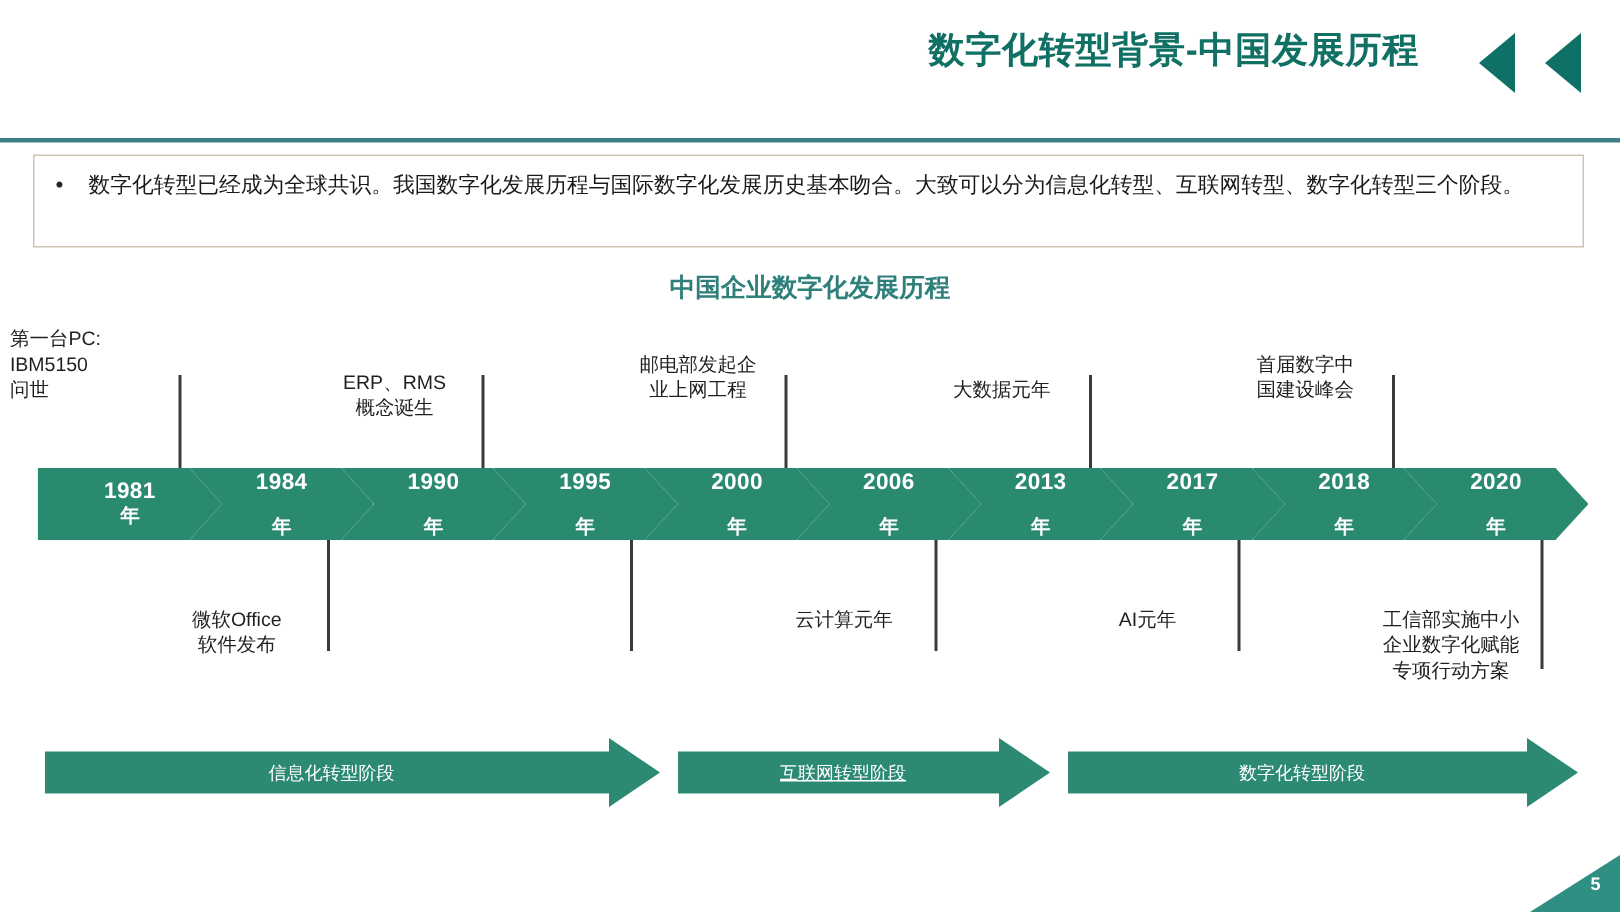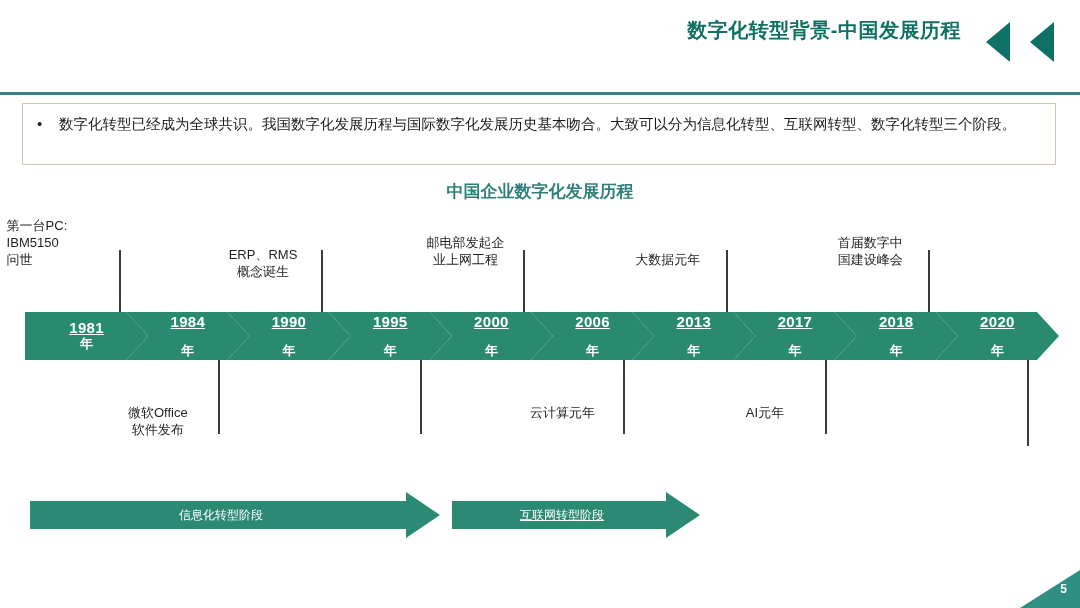--- a/index.html
+++ b/index.html
@@ -12,23 +12,23 @@
     height: 608px;
     position: relative;
     overflow: hidden;
     font-family: "Liberation Sans", "DejaVu Sans", sans-serif;
     color: #262626;
   }
 
   
   #slide-title {
     position: absolute;
-    right: 119px;
+    right: 134px;
     top: 17px;
-    font-size: 20px;
+    font-size: 24px;
     font-weight: bold;
     color: #107064;
     letter-spacing: 0.5px;
     white-space: nowrap;
   }
   #title-chevrons {
     position: absolute;
     right: 22px;
     top: 20px;
     width: 88px;
@@ -128,21 +128,20 @@
     flex-direction: column;
     align-items: center;
     justify-content: center;
     font-weight: bold;
     box-sizing: border-box;
   }
   .chevron .yr {
     font-size: 15px;
     line-height: 16px;
     letter-spacing: 0.3px;
-    text-decoration: underline;
   }
   .chevron .cn {
     font-size: 13px;
     line-height: 16px;
   }
   .chev-first {
     clip-path: polygon(0 0, calc(100% - 22px) 0, 100% 50%, calc(100% - 22px) 100%, 0 100%);
   }
   .chev-mid {
     clip-path: polygon(0 0, calc(100% - 22px) 0, 100% 50%, calc(100% - 22px) 100%, 0 100%, 22px 50%);
@@ -230,20 +229,23 @@
     <div class="conn-line" style="left: 622.6px; top: 338px; height: 96px;"></div>
     <div class="note note-bottom" style="top: 404px; left: 510.6px; width: 104px;">云计算元年</div>
     <div class="conn-line" style="left: 725.8px; top: 250px; height: 100px;"></div>
     <div class="note note-top" style="top: 251px; left: 615.8px; width: 104px; text-align: center;">大数据元年</div>
     <div class="conn-line" style="left: 825px; top: 338px; height: 96px;"></div>
     <div class="note note-bottom" style="top: 404px; left: 713px; width: 104px;">AI元年</div>
     <div class="conn-line" style="left: 928.2px; top: 250px; height: 100px;"></div>
     <div class="note note-top" style="top: 234px; left: 818.2px; width: 104px; text-align: center;">首届数字中
 国建设峰会</div>
     <div class="conn-line" style="left: 1027.4px; top: 338px; height: 108px;"></div>
+    <div class="note note-bottom" style="top: 404px; left: 915.4px; width: 104px;">工信部实施中小
+企业数字化赋能
+专项行动方案</div>
   </div>
 <div id="chevron-row">
     <div class="chevron chev-first" style="left: 0px; width: 123.2px; z-index: 10;">
       <div class="yr">1981</div>
       <div class="cn">年</div>
     </div>
     <div class="chevron chev-mid" style="left: 101.2px; width: 123.2px; z-index: 9;">
       <div class="yr">1984</div>
       <div class="cn">年</div>
     </div>
@@ -281,16 +283,19 @@
     </div>
   </div>
 
 <div id="phase-row">
     <div class="phase" style="left: 30px; width: 410px;">
       <span>信息化转型阶段</span>
     </div>
     <div class="phase" style="left: 452px; width: 248px; text-decoration: underline;">
       <span>互联网转型阶段</span>
     </div>
+    <div class="phase" style="left: 712px; width: 340px;">
+      <span>数字化转型阶段</span>
+    </div>
   </div>
 
 <div id="page-corner"></div>
 <div id="page-number">5</div>
 
 </body></html>

